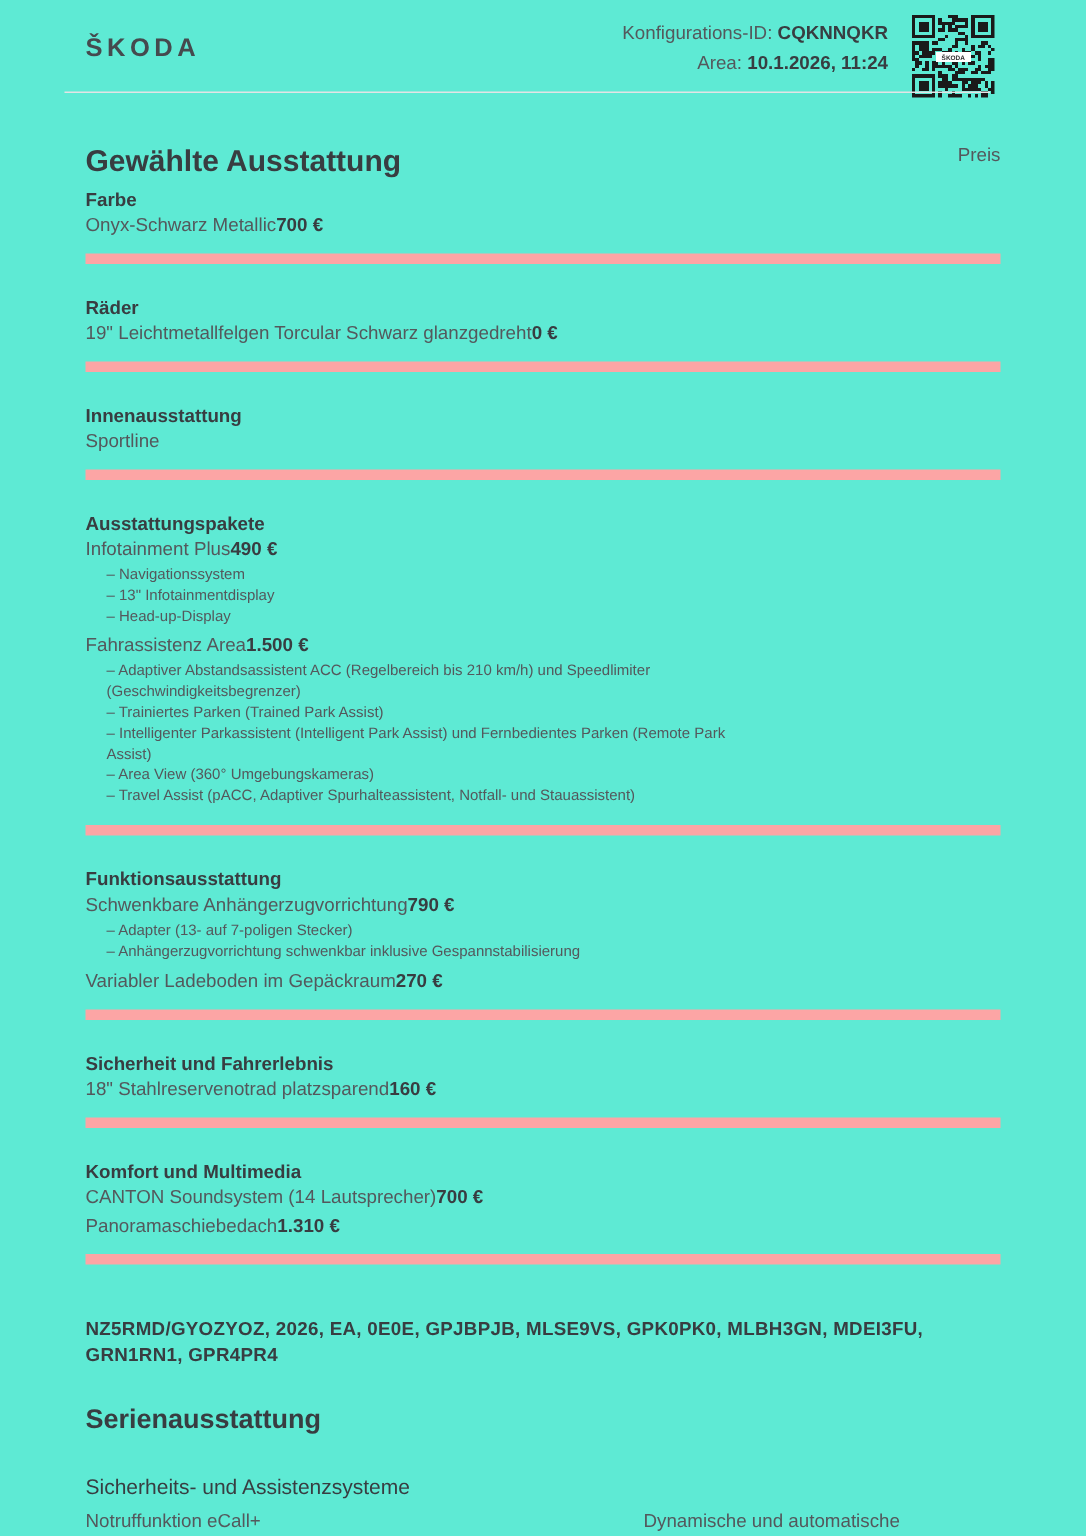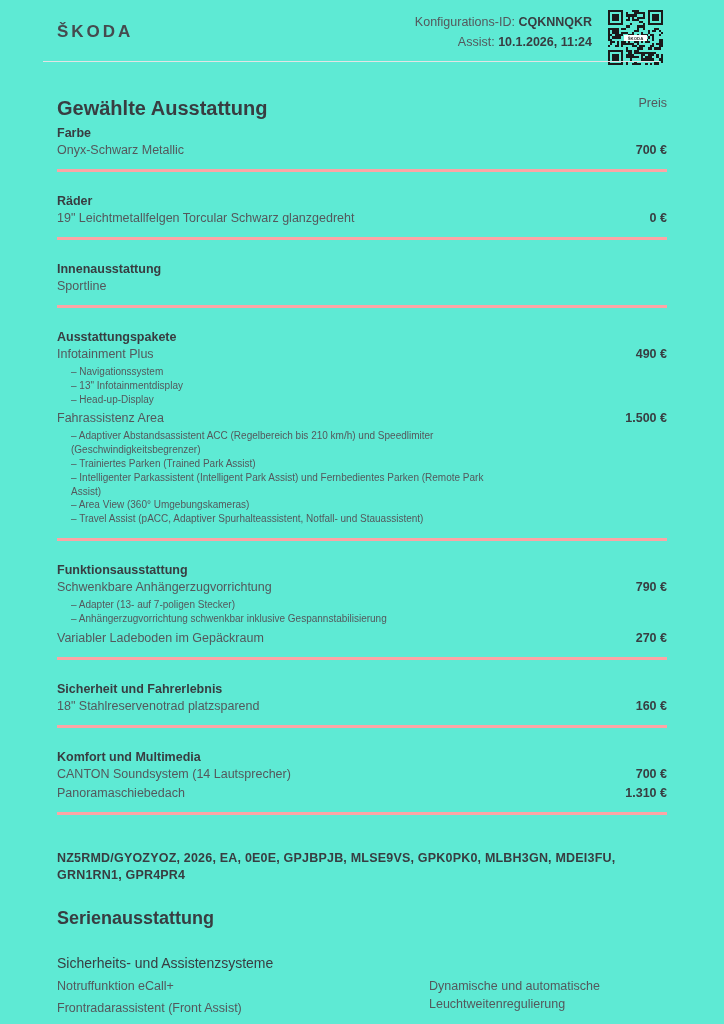--- a/index.html
+++ b/index.html
@@ -13,24 +13,24 @@
   .header-meta b{font-weight:700;color:#383d41;}
   .qr{position:absolute;right:61px;top:10px;width:55px;height:55px;}
   .header-rule{position:absolute;left:43px;right:64px;top:61px;border-top:1px solid #e3e4e5;}
 
   main{padding:0 57px;}
 
   .title-row{display:flex;justify-content:space-between;margin-top:21px;margin-bottom:6px;}
   h1{margin:0;font-size:20px;line-height:24px;font-weight:700;color:#383d41;}
   .preis{font-size:12.5px;color:#54585c;padding-bottom:3px;}
 
-  .sec{border-bottom:3px solid #fca5a5;padding:22px 0 9px;}
+  .sec{border-bottom:7px solid #fca5a5;padding:22px 0 9px;}
   .sec.first{padding-top:0;}
   .sec-label{font-size:12.5px;line-height:15px;font-weight:700;color:#383d41;}
-  .row{display:flex;justify-content:space-between;font-size:12.5px;line-height:19px;}
+  .row{display:flex;justify-content:flex-start;font-size:12.5px;line-height:19px;}
   .itxt{color:#54585c;max-width:470px;}
   .iprice{font-weight:700;color:#383d41;white-space:nowrap;}
   .bullets{margin:1px 0 3px;}
   .b{padding-left:14px;font-size:10px;line-height:13.8px;color:#54585c;max-width:432px;}
 
   .pr-codes{margin-top:35px;font-size:12.5px;line-height:17.5px;font-weight:700;color:#383d41;letter-spacing:0.2px;}
   .serien-title{margin:22px 0 0;font-size:18px;line-height:22px;font-weight:700;color:#383d41;}
   .subsec-title{margin:26px 0 0;font-size:14px;line-height:17px;font-weight:400;color:#383d41;}
 
   .std-grid{display:flex;margin-top:5px;font-size:12.5px;line-height:18px;color:#54585c;}
@@ -40,21 +40,21 @@
 </style>
 </head>
 <body>
 
 <div class="page">
 
   <header>
     <div class="logo">ŠKODA</div>
     <div class="header-meta">
       <div><span>Konfigurations-ID:</span> <b>CQKNNQKR</b></div>
-      <div><span>Assist:</span> <b>10.1.2026, 11:24</b></div>
+      <div><span>Area:</span> <b>10.1.2026, 11:24</b></div>
     </div>
     <div class="qr"><svg width="55" height="55" viewBox="0 0 55 55" fill="#1a1a1a" shape-rendering="crispEdges">
           <rect x="0.00" y="0.00" width="2.20" height="2.20"></rect>
           <rect x="2.20" y="0.00" width="2.20" height="2.20"></rect>
           <rect x="4.40" y="0.00" width="2.20" height="2.20"></rect>
           <rect x="6.60" y="0.00" width="2.20" height="2.20"></rect>
           <rect x="8.80" y="0.00" width="2.20" height="2.20"></rect>
           <rect x="11.00" y="0.00" width="2.20" height="2.20"></rect>
           <rect x="13.20" y="0.00" width="2.20" height="2.20"></rect>
           <rect x="24.20" y="0.00" width="2.20" height="2.20"></rect>

